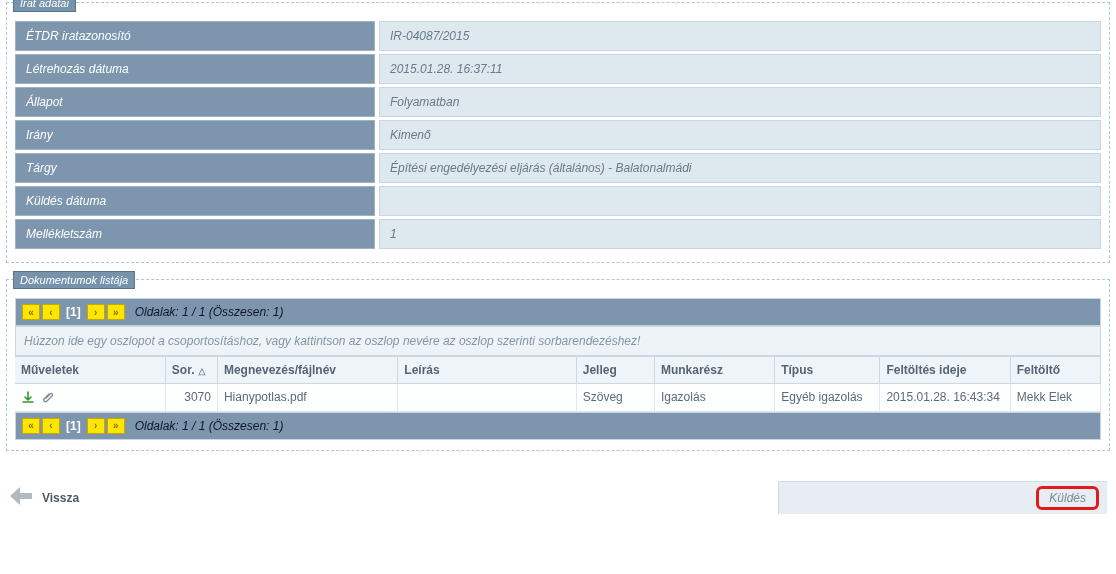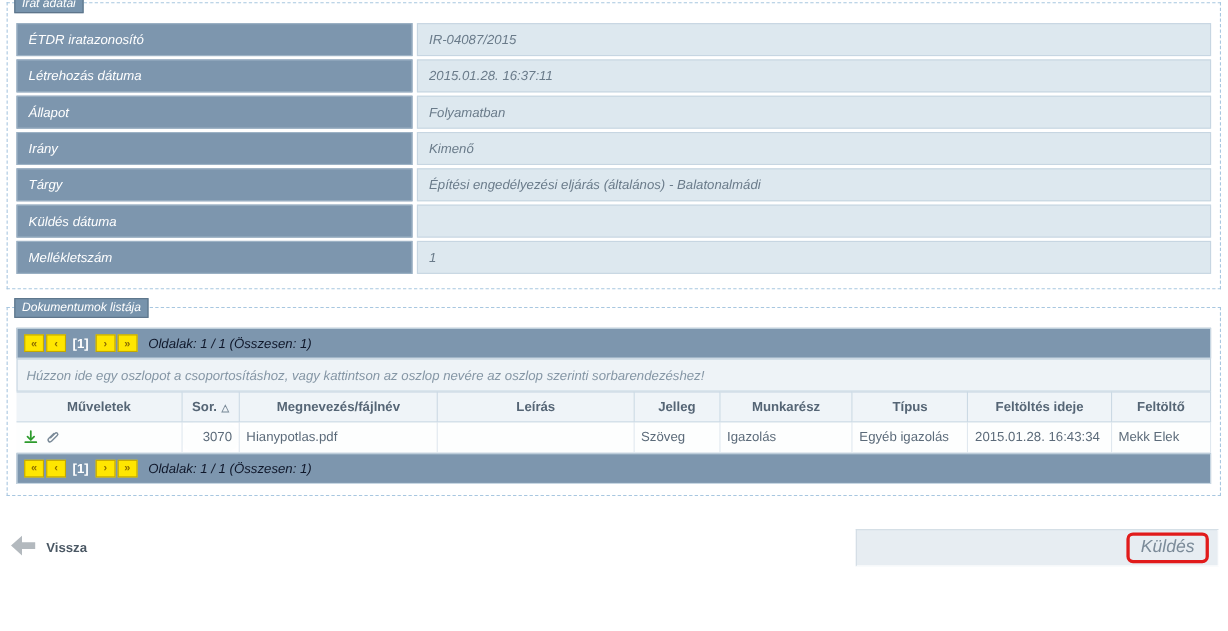--- a/index.html
+++ b/index.html
@@ -106,21 +106,21 @@
   
   table.grid {
     width: 100%;
     border-collapse: collapse;
     table-layout: fixed;
   }
   table.grid th {
     background: #eff4f8;
     color: #556575;
     font-weight: bold;
-    text-align: center;
+    text-align: left;
     font-size: 12px;
     padding: 6px 6px;
     border-right: 1px solid #cbd9e4;
     border-top: 1px solid #cbd9e4;
     border-bottom: 1px solid #cbd9e4;
     white-space: nowrap;
   }
   table.grid td {
     background: #fdfefe;
     color: #5c6b7a;
@@ -181,21 +181,21 @@
     box-sizing: border-box;
   }
   .sendbtn {
     border: 3px solid #e11b1b;
     border-radius: 6px;
     color: #7b8b99;
     font-style: italic;
     padding: 2px 10px;
     background: #e7edf2;
     cursor: pointer;
-    font-size: 16px;
+    font-size: 12px;
   }
 </style>
 </head>
 <body>
 
 <div class="page">
 
   <fieldset class="panel">
     <legend>Irat adatai</legend>
 

